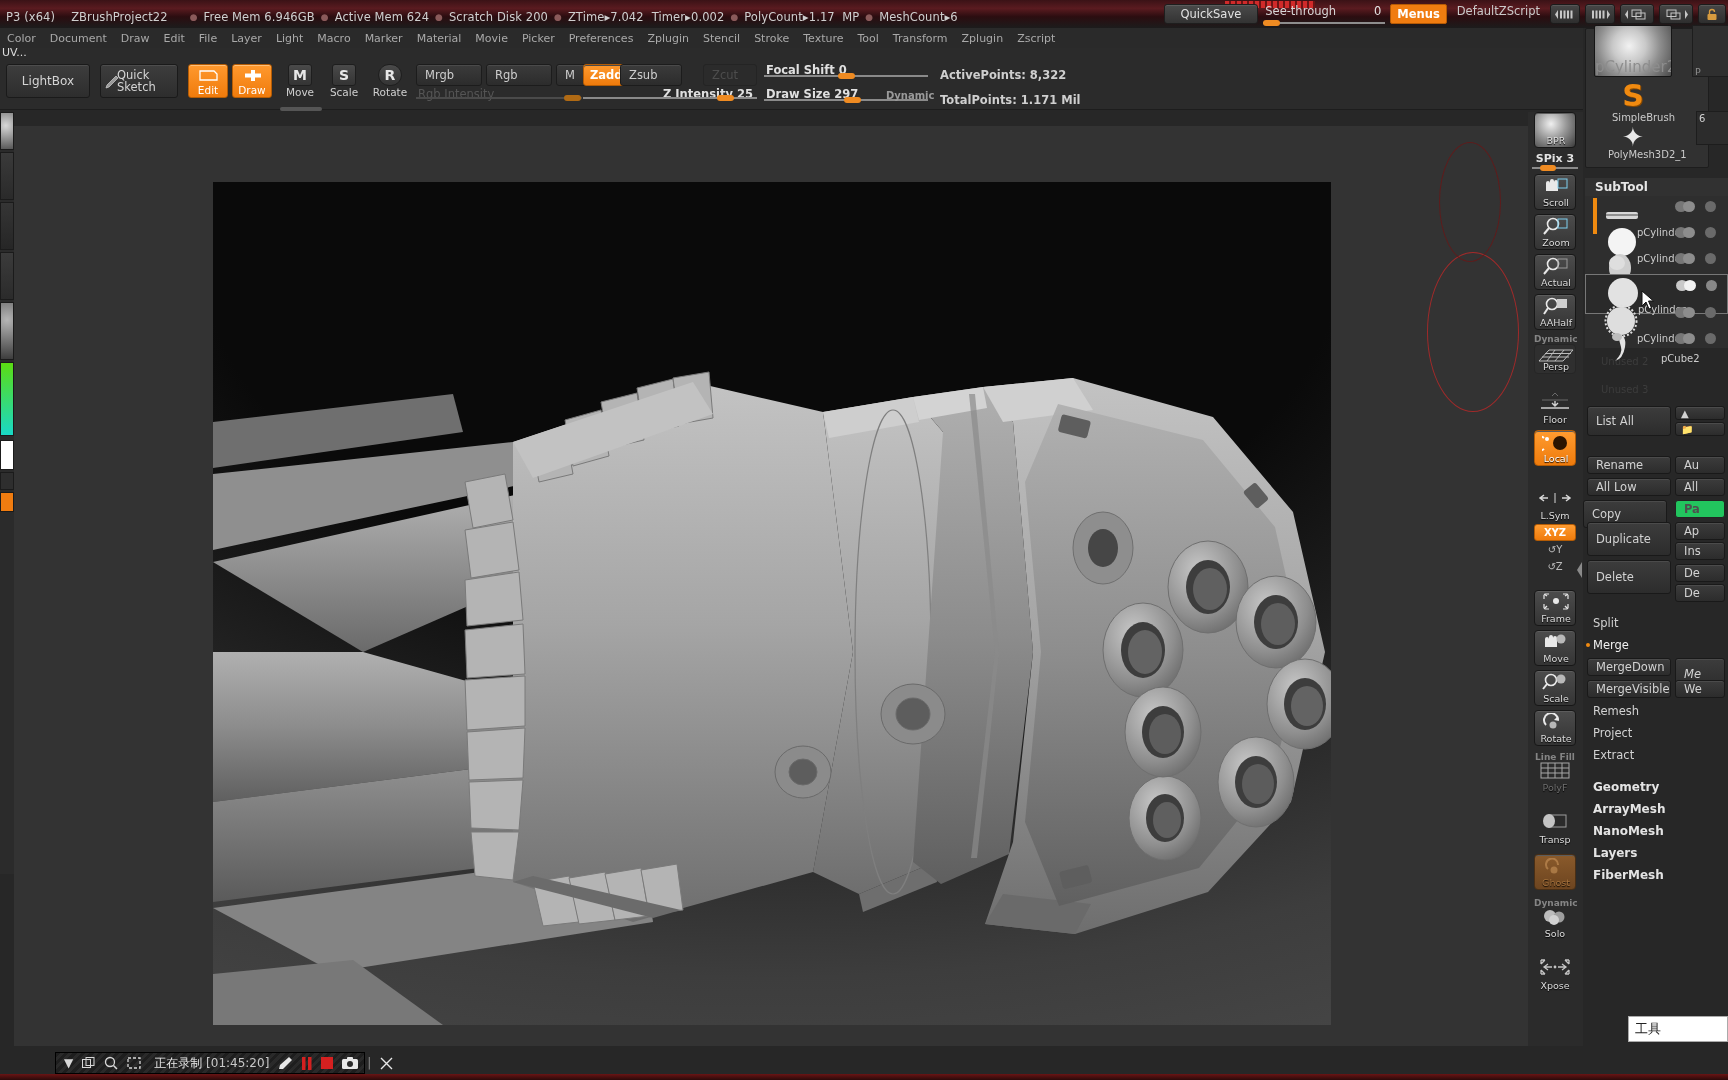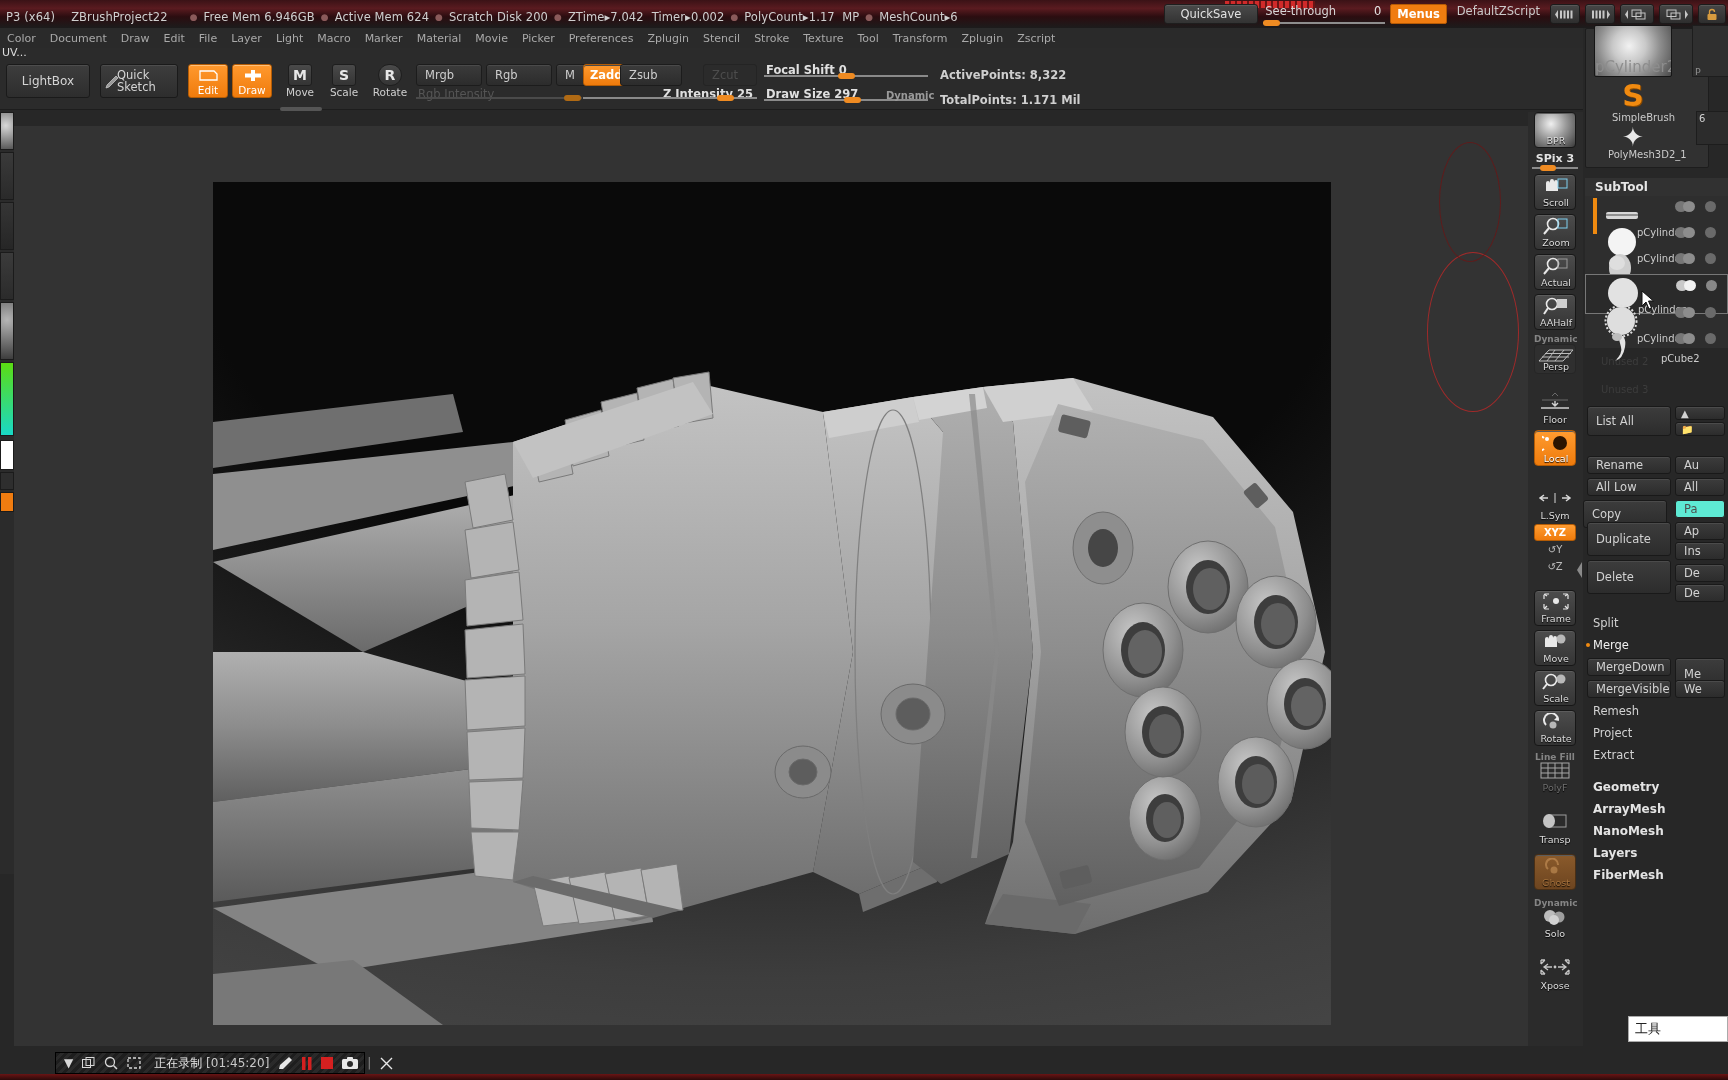--- a/index.html
+++ b/index.html
@@ -208,21 +208,21 @@
   .unusedrow{ position:absolute; left:18px; font-size:10px; color:#3c3c3c;}
   .stcursor{ position:absolute; left:58px; top:262px; width:14px; height:20px;}
   .rbtn{
     border:1px solid #191919; border-radius:3px;
     background:linear-gradient(180deg,#3c3c3c,#2c2c2c);
     box-shadow:inset 0 1px 0 #4b4b4b;
     font-size:11.5px; color:#d2d2d2; display:flex; align-items:center; padding-left:8px;
     position:absolute;
   }
   .rbtn.flat{ background:none; box-shadow:none; border:none; }
-  .rbtn.dim{ color:#4f4f4f; background:#5eead4; box-shadow:none; border-color:#232323;}
+  .rbtn.dim{ color:#4f4f4f; background:#22c55e; box-shadow:none; border-color:#232323;font-weight:bold;}
   .rbtn.hasdot::before{
     content:""; position:absolute; left:-7px; top:50%; margin-top:-2px;
     width:4px;height:4px;border-radius:50%;background:#f08a10;
   }
   .secitem{
     position:absolute; left:10px; font-size:12px; color:#e4e4e4; font-weight:bold;
   }
   .ime{
     position:absolute; left:1700px; top:1020px; width:120px; height:26px;
     background:#fff; border:1px solid #aaa; color:#222; font-size:13px;
@@ -966,21 +966,21 @@
     <div class="rbtn dim" style="left:92px; top:472px; width:50px; height:18px;">Pa</div>
     <div class="rbtn" style="left:92px; top:494px; width:50px; height:18px;">Ap</div>
     <div class="rbtn" style="left:92px; top:514px; width:50px; height:18px;">Ins</div>
     <div class="rbtn" style="left:92px; top:536px; width:50px; height:18px;">De</div>
     <div class="rbtn" style="left:92px; top:556px; width:50px; height:18px;">De</div>
 
     <div class="rbtn flat" style="left:10px; top:586px; width:120px; height:18px; padding-left:0;">Split</div>
     <div class="rbtn flat hasdot" style="left:10px; top:608px; width:120px; height:18px; padding-left:0; color:#f0f0f0;">Merge</div>
 
     <div class="rbtn" style="left:4px; top:630px; width:84px; height:18px;">MergeDown</div>
-    <div class="rbtn" style="left:92px; top:630px; width:50px; height:32px;">Me</div>
+    <div class="rbtn" style="left:92px; top:630px; width:50px; height:32px;font-style:italic;">Me</div>
     <div class="rbtn" style="left:4px; top:652px; width:84px; height:18px;">MergeVisible</div>
     <div class="rbtn" style="left:92px; top:652px; width:50px; height:18px;">We</div>
 
     <div class="rbtn flat" style="left:10px; top:674px; width:120px; height:18px; padding-left:0;">Remesh</div>
     <div class="rbtn flat" style="left:10px; top:696px; width:120px; height:18px; padding-left:0;">Project</div>
     <div class="rbtn flat" style="left:10px; top:718px; width:120px; height:18px; padding-left:0;">Extract</div>
 
     <div class="secitem" style="top:752px;">Geometry</div>
     <div class="secitem" style="top:774px;">ArrayMesh</div>
     <div class="secitem" style="top:796px;">NanoMesh</div>

